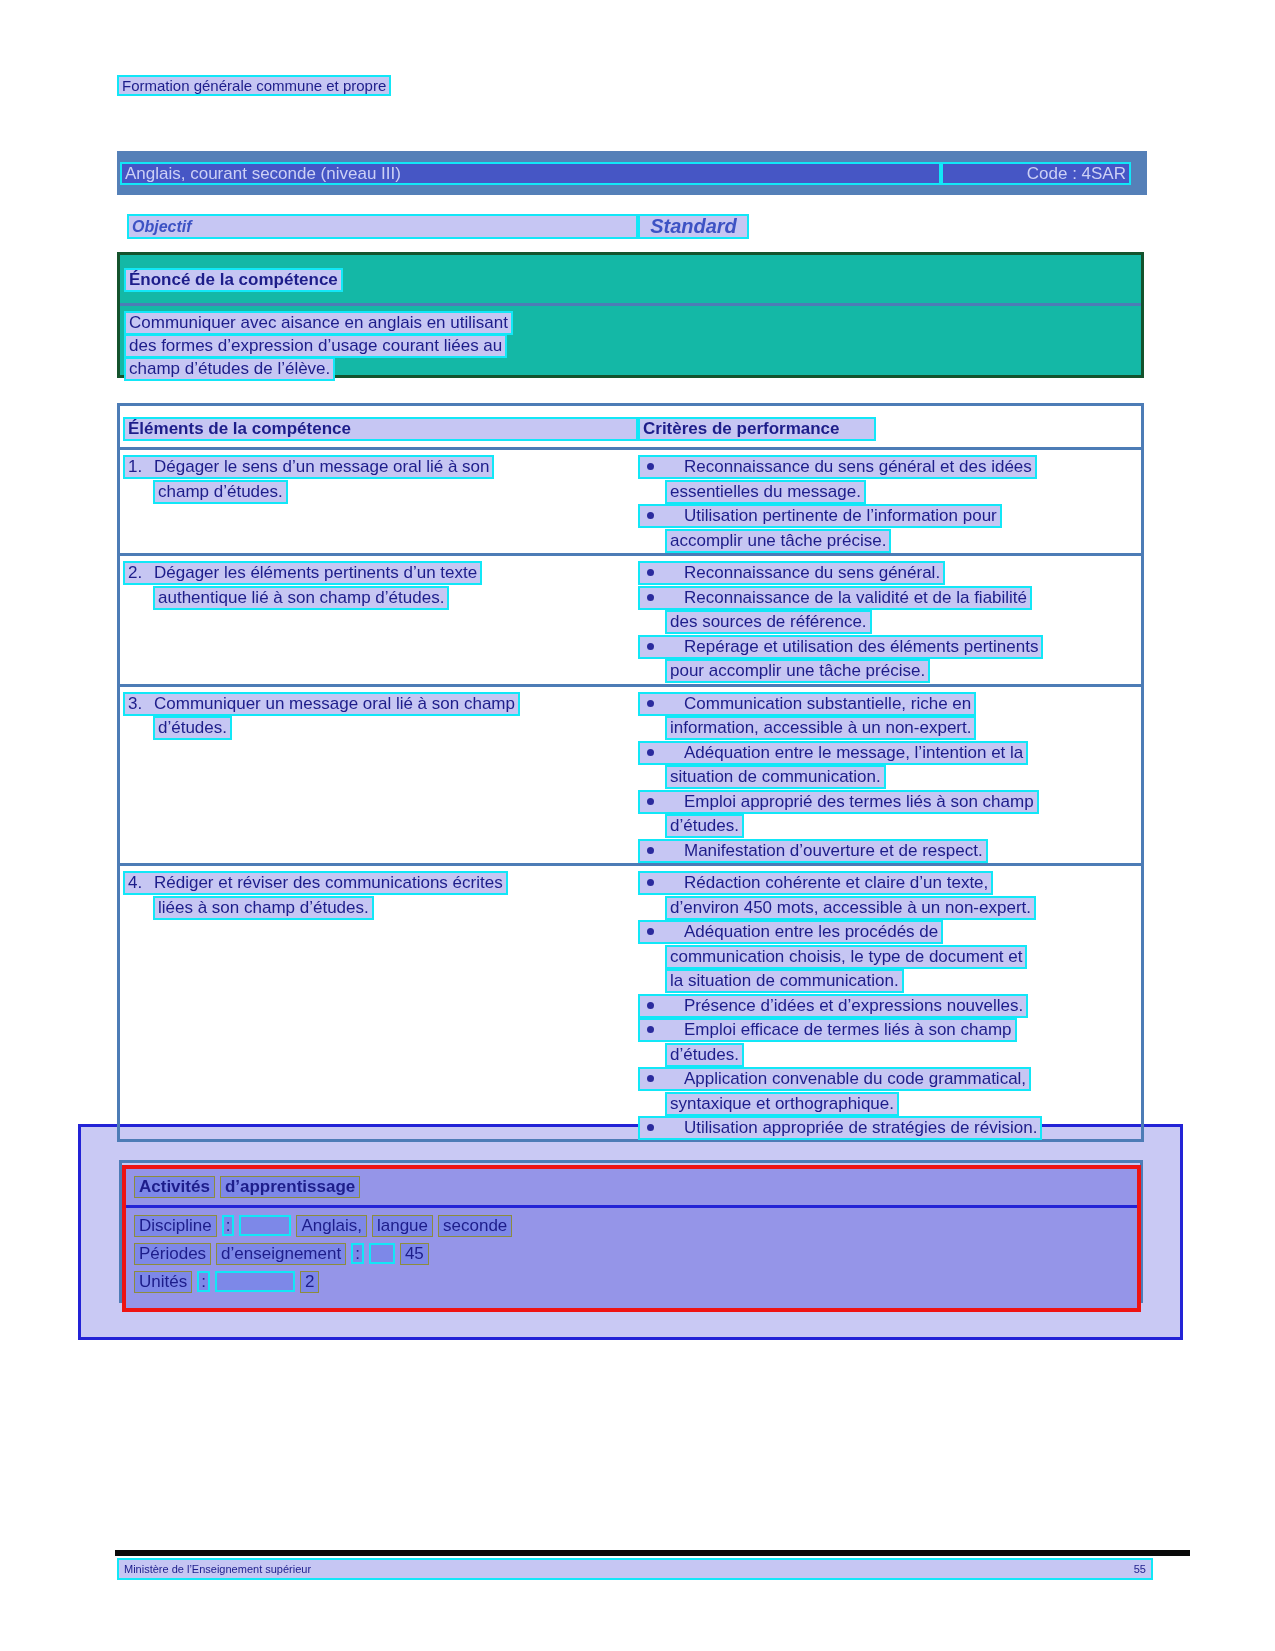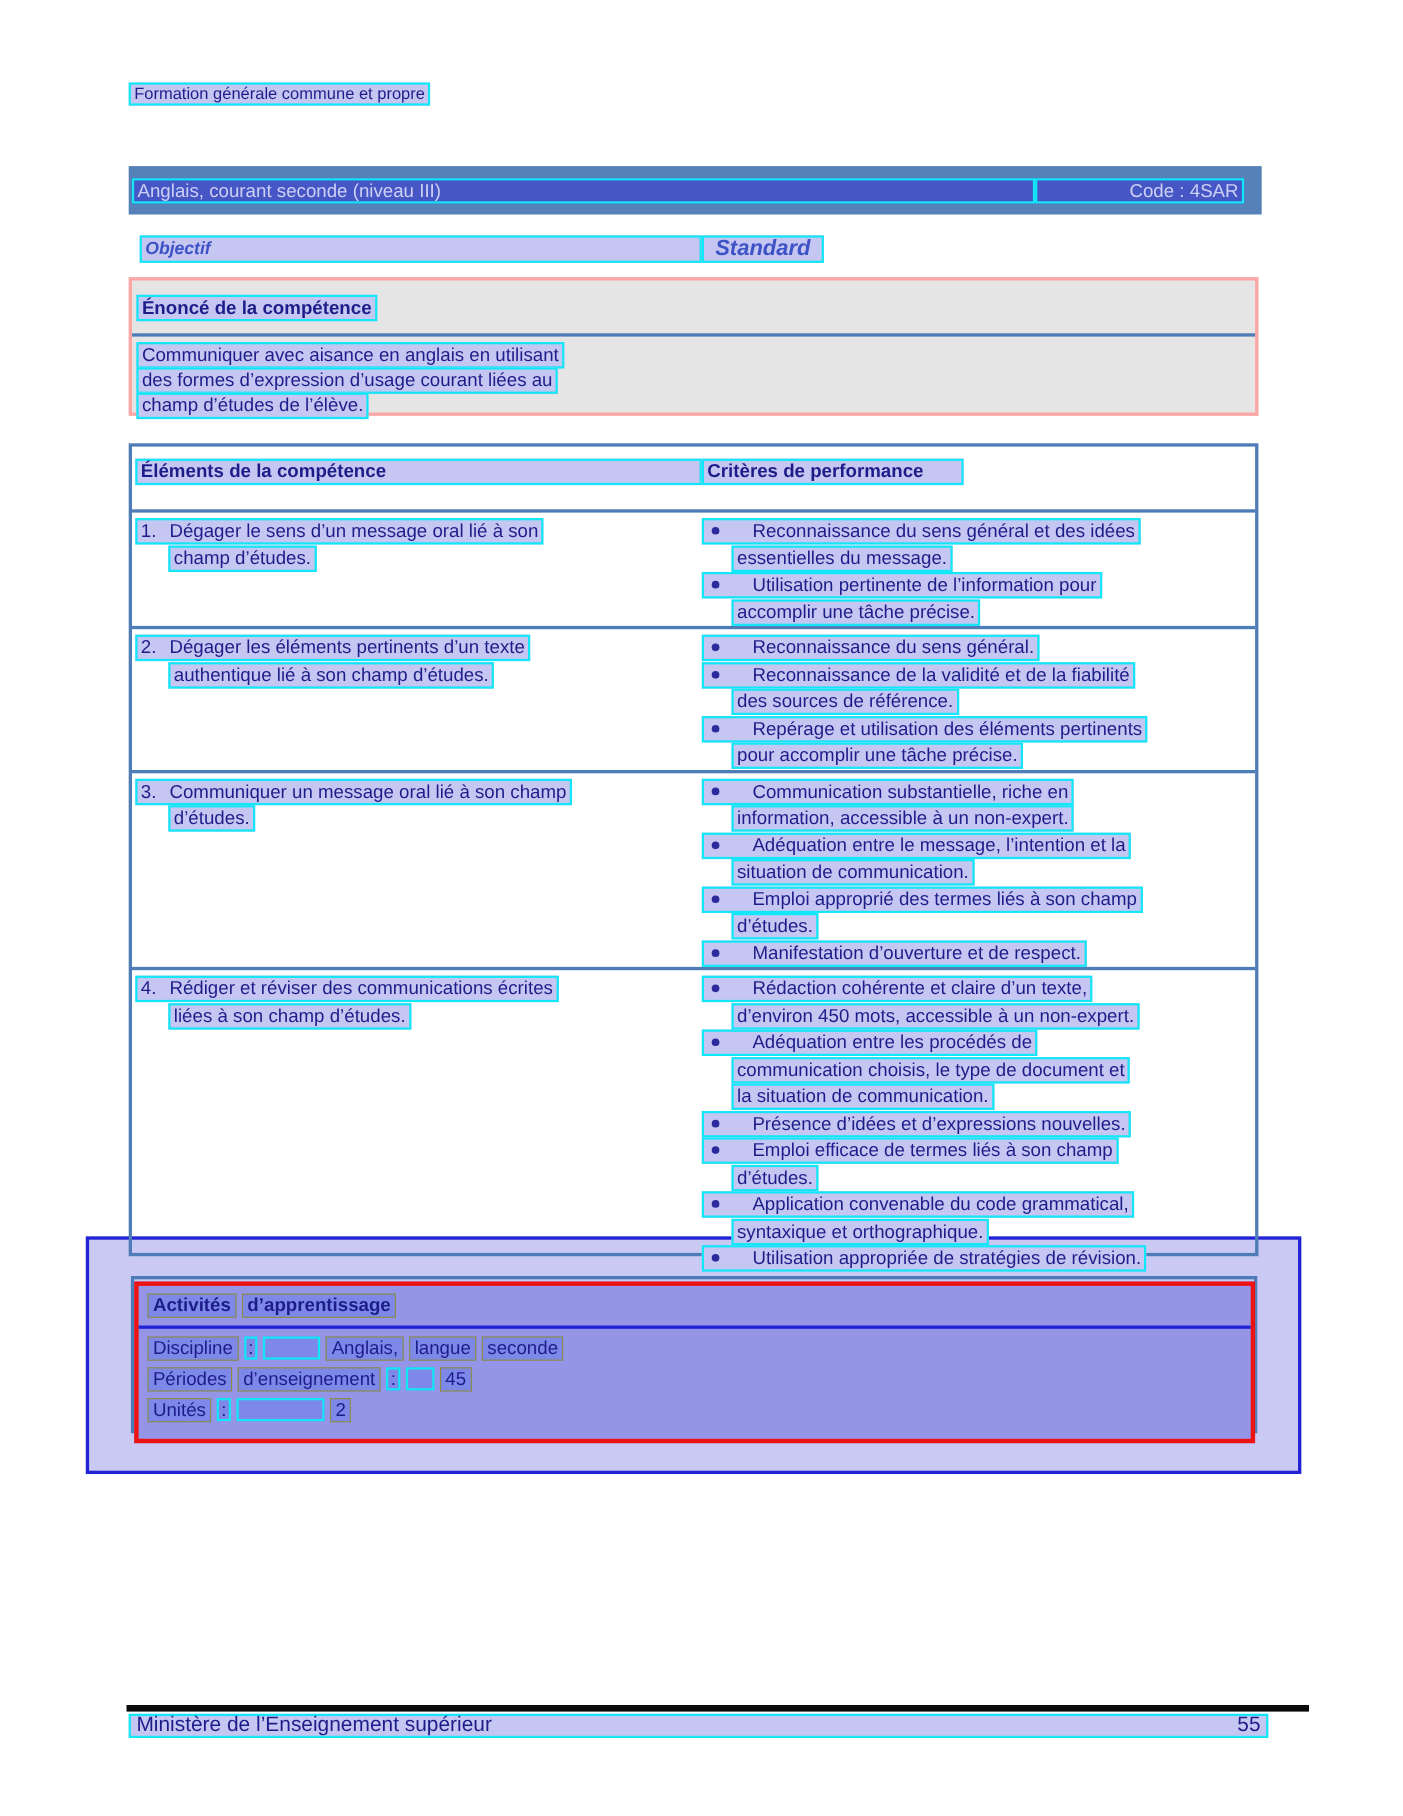--- a/index.html
+++ b/index.html
@@ -24,34 +24,34 @@
   .tb-code{width:180px;text-align:right;}
 
   
   .obj{position:absolute;left:127px;top:214px;width:501px;
        font-weight:bold;font-style:italic;font-size:16px;line-height:21px;color:#3d52c4;}
   .std{position:absolute;left:638px;top:214px;width:101px;text-align:center;
        font-weight:bold;font-style:italic;font-size:20px;line-height:21px;color:#3d52c4;}
 
   
   .enonce{position:absolute;left:117px;top:252px;width:1027px;height:126px;
-          border:3px solid #fca5a5;box-sizing:border-box;background:#e5e5e5;}
+          border:3px solid #14532d;box-sizing:border-box;background:#14b8a6;}
   .enonce-head{margin:13px 0 0 4px;}
   .enonce-div{border-top:3px solid #4d7cb6;margin-top:11px;}
   .enonce-body{margin:5px 0 0 4px;}
   .enonce-body .line{height:23px;}
 
   
   .lavbox{position:absolute;left:78px;top:1124px;width:1105px;height:216px;
           background:#c9c9f4;border:3px solid #2323d6;box-sizing:border-box;z-index:0;}
 
   
   .mtable{position:absolute;left:117px;top:403px;width:1027px;height:739px;
           border:3px solid #4d7cb6;box-sizing:border-box;background:transparent;z-index:1;}
-  .thead{height:57px;padding:11px 16px 0 3px;box-sizing:border-box;}
+  .thead{height:41px;padding:11px 16px 0 3px;box-sizing:border-box;}
   .h-left{width:505px;}
   .h-right{min-width:228px;}
   .tdiv{border-top:3px solid #4d7cb6;}
   .trow{display:flex;padding-top:5px;}
   .cl{width:518px;padding-left:3px;box-sizing:border-box;}
   .cr{flex:1;}
   .line{height:24.5px;}
   .l2{margin-left:30px;}
   .wl{margin-left:27px;}
   .num{display:inline-block;width:26px;}
@@ -73,21 +73,21 @@
         color:#1d1d8a;font-size:17px;line-height:17px;padding:0 2px;
         margin-right:5px;vertical-align:top;}
   .gbox{display:inline-block;background:#7d88e8;border:2px solid #12e7f7;
         height:17px;margin-right:5px;vertical-align:top;}
   .g-disc{width:48px;} .g-per{width:22px;} .g-uni{width:76px;}
 
   
   .f-rule{position:absolute;left:115px;top:1550px;width:1075px;height:6px;background:#0a0a0a;}
   .f-band{position:absolute;left:117px;top:1558px;width:1022px;height:18px;
           background:#c6c6f3;border:2px solid #12e7f7;color:#1d1d8a;
-          font-size:19px;line-height:18px;display:flex;justify-content:space-between;
+          font-size:11px;line-height:18px;display:flex;justify-content:space-between;
           padding:0 5px;}
 </style>
 </head>
 <body>
 
 <span class="hl note">Formation générale commune et propre</span>
 
 <div class="titlebar">
   <span class="hl tb-title">Anglais, courant seconde (niveau III)</span>
   <span class="hl tb-code">Code : 4SAR</span>

